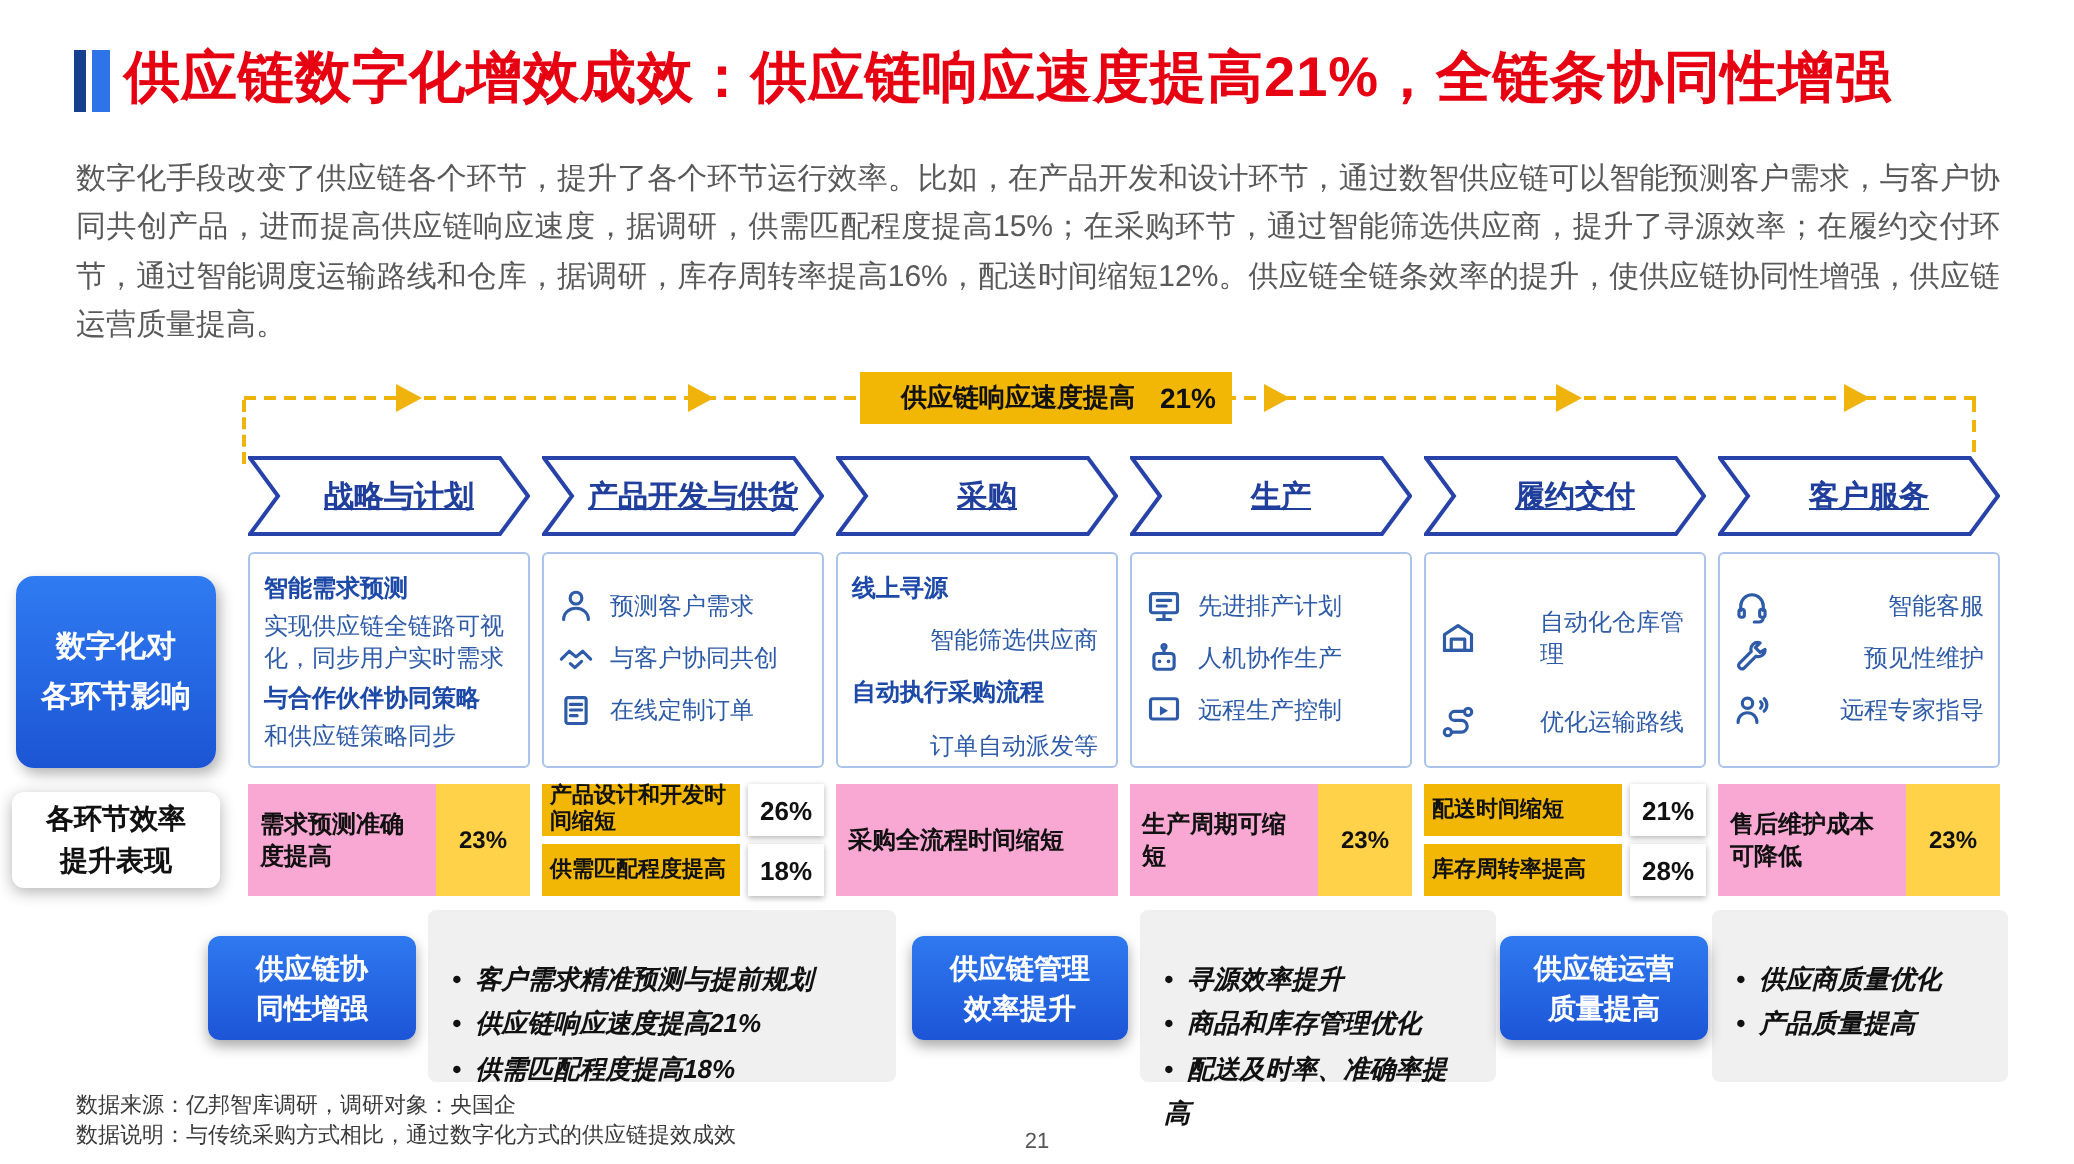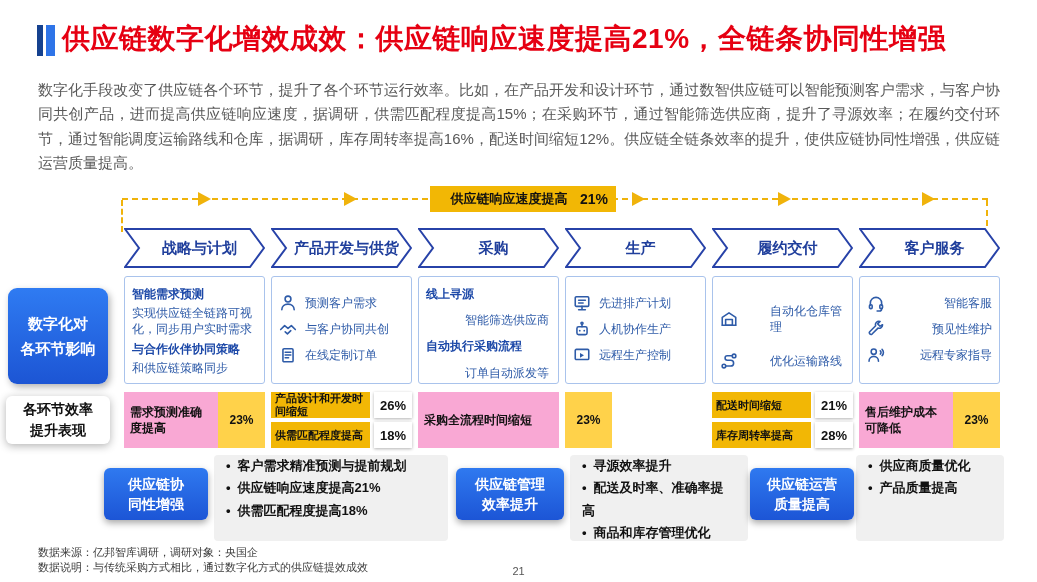--- a/index.html
+++ b/index.html
@@ -35,21 +35,21 @@
     display:flex; flex-direction:column; align-items:center; justify-content:center; line-height:1.7;
     box-shadow:2px 3px 7px rgba(0,0,0,.3); }
   .eff-box { position:absolute; left:6px; top:396px; width:104px; height:48px; background:#fff; border-radius:6px;
     box-shadow:0 2px 8px rgba(0,0,0,.3); display:flex; flex-direction:column; align-items:center; justify-content:center;
     font-size:14px; font-weight:bold; color:#111; line-height:1.5; }
 
   
   .chev { position:absolute; top:228px; width:141px; height:40px; }
   .chev svg { position:absolute; left:0; top:0; }
   .chev .lbl { position:absolute; inset:0; display:flex; align-items:center; justify-content:center;
-               padding-left:10px; font-size:15px; font-weight:bold; color:#203F9C; }
+               padding-left:10px; font-size:15px; font-weight:bold; color:#203F9C;text-decoration:underline; }
 
   
   .detail { position:absolute; top:276px; width:141px; height:108px; background:#fff;
             border:1px solid #A9C3EC; border-radius:3px; padding:9px 7px; color:#2E5BA8;
             font-size:12px; line-height:1.35; }
   .detail .dline { margin-bottom:3px; }
   .detail.loose .dline { margin-bottom:10px; }
   .detail .b { font-weight:bold; color:#1D49A8; }
   .detail .indent { text-align:right; padding-right:2px; }
   .icon-row { display:flex; align-items:center; gap:8px; margin:8px 0; }
@@ -72,21 +72,21 @@
                       display:flex; align-items:center; padding:1px 4px; line-height:1.15; }
   .metric2 .mchip { width:38px; margin-left:4px; background:#fff; box-shadow:0 1px 3px rgba(0,0,0,.3);
                     display:flex; align-items:center; justify-content:center; font-size:13px; font-weight:700; color:#111; }
 
   
   .sum-blue { position:absolute; top:468px; width:104px; height:52px; border-radius:6px; z-index:2;
     background:linear-gradient(180deg,#2F79F0,#1C55D6); color:#fff; font-weight:bold; font-size:14px;
     display:flex; flex-direction:column; align-items:center; justify-content:center; line-height:1.45;
     box-shadow:0 3px 7px rgba(0,0,0,.35); }
   .sum-gray { position:absolute; top:455px; height:86px; background:#F0F0F0; border-radius:4px;
-              padding:0 12px; }
+              padding:24px 12px;font-style:italic; }
   .sum-gray .bullet { font-size:13px; color:#111; font-weight:600; line-height:1.72; }
   .sum-gray .bullet::before { content:"•"; margin-right:7px; }
 
   .note { position:absolute; left:38px; font-size:11px; color:#3a3a3a; }
   .pagenum { position:absolute; left:0; right:0; top:565px; text-align:center; font-size:11px; color:#555; }
 </style>
 </head>
 <body>
 
 <div id="slide">
@@ -300,20 +300,21 @@
       <div class="mlabel2">供需匹配程度提高</div>
       <div class="mchip">18%</div>
     </div>
   </div>
 
   <div class="metric" style="left:418px">
     <div class="mlabel">采购全流程时间缩短</div>
   </div>
 
   <div class="metric" style="left:565px">
+    <div class="mlabel">生产周期可缩短</div>
     <div class="mvalue">23%</div>
   </div>
 
   <div class="metric2" style="left:712px">
     <div class="mrow">
       <div class="mlabel2">配送时间缩短</div>
       <div class="mchip">21%</div>
     </div>
     <div class="mrow">
       <div class="mlabel2">库存周转率提高</div>
@@ -335,22 +336,22 @@
     <div class="bullet">供应链响应速度提高21%</div>
     <div class="bullet">供需匹配程度提高18%</div>
   </div>
 
   <div class="sum-blue" style="left:456px;width:108px">
     <div>供应链管理</div>
     <div>效率提升</div>
   </div>
   <div class="sum-gray" style="left:570px;width:178px">
     <div class="bullet">寻源效率提升</div>
+    <div class="bullet">商品和库存管理优化</div>
     <div class="bullet">配送及时率、准确率提高</div>
-    <div class="bullet">商品和库存管理优化</div>
   </div>
 
   <div class="sum-blue" style="left:750px">
     <div>供应链运营</div>
     <div>质量提高</div>
   </div>
   <div class="sum-gray" style="left:856px;width:148px">
     <div class="bullet">供应商质量优化</div>
     <div class="bullet">产品质量提高</div>
   </div>

